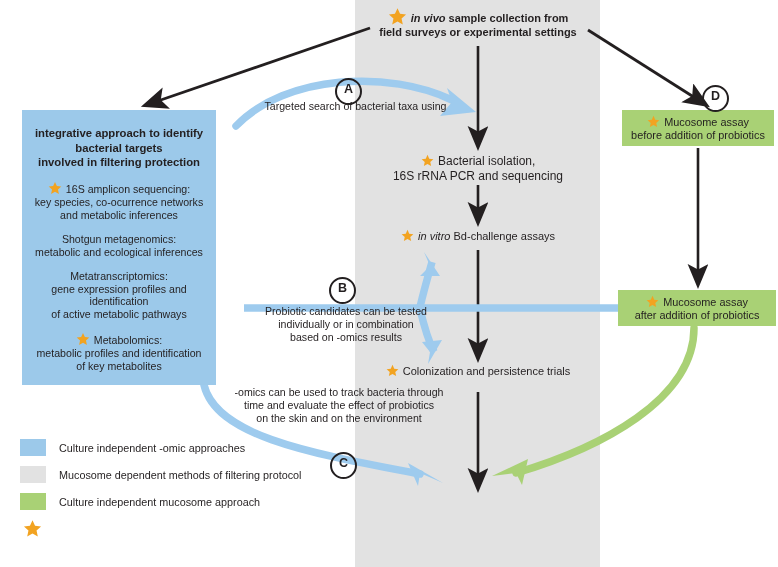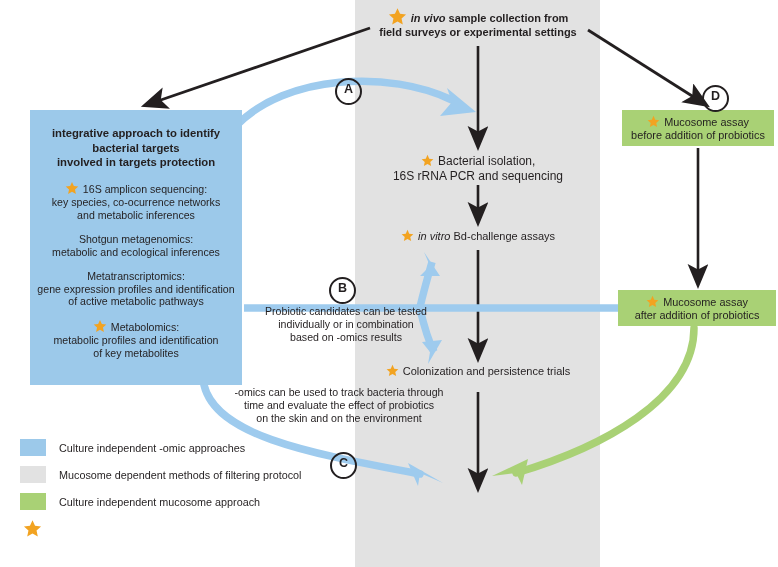--- a/index.html
+++ b/index.html
@@ -33,26 +33,25 @@
     position: absolute;
     left: 355px;
     top: 0px;
     width: 245px;
     height: 567px;
     background: #e2e2e2;
   }
   .blue-box {
     left: 22px;
     top: 110px;
-    width: 212px;
+    width: 194px;
     height: 275px;
     background: #9cc9ea;
     padding-top: 12px;
     font-size: 10.6px;
-    margin-left: 8px;
   }
   .blue-box .bb-title {
     font-weight: bold;
     font-size: 11.3px;
     line-height: 1.3;
     padding: 4px 10px 0 10px;
   }
   .blue-box .bb-item {
     padding: 11px 4px 0 4px;
   }
@@ -197,21 +196,21 @@
           <polygon points="12,1.6 15.2,8.6 22.8,9.5 17.1,14.6 18.7,22.1 12,18.3 5.3,22.1 6.9,14.6 1.2,9.5 8.8,8.6" fill="#f2a321"></polygon>
         </svg>
     </span><span class="ital">in vivo</span><span> sample collection from</span><br>
     <span>field surveys or experimental settings</span>
   </div>
 
   <div class="node blue-box">
     <div class="bb-title">
       <span>integrative approach to identify</span><br>
       <span>bacterial targets</span><br>
-      <span>involved in targets protection</span>
+      <span>involved in filtering protection</span>
     </div>
 
     <div class="bb-item">
       <span>
         <svg class="star" viewBox="0 0 24 24">
             <polygon points="12,1.6 15.2,8.6 22.8,9.5 17.1,14.6 18.7,22.1 12,18.3 5.3,22.1 6.9,14.6 1.2,9.5 8.8,8.6" fill="#f2a321"></polygon>
           </svg>
       </span><span class="hd">16S amplicon sequencing:</span><br>
       <span>key species, co-ocurrence networks</span><br>
       <span>and metabolic inferences</span>
@@ -277,21 +276,21 @@
   <div class="node green-box g-after">
     <span>
       <svg class="star sm" viewBox="0 0 24 24">
           <polygon points="12,1.6 15.2,8.6 22.8,9.5 17.1,14.6 18.7,22.1 12,18.3 5.3,22.1 6.9,14.6 1.2,9.5 8.8,8.6" fill="#f2a321"></polygon>
         </svg>
     </span><span>Mucosome assay</span><br>
     <span>after addition of probiotics</span>
   </div>
 
   <div class="node cap-a label-plain">
-    <br>
+    <span>Targeted search of bacterial taxa using</span><br>
   </div>
 
   <div class="node cap-b label-plain">
     <span>Probiotic candidates can be tested</span><br>
     <span>individually or in combination</span><br>
     <span>based on -omics results</span>
   </div>
 
   <div class="node cap-c label-plain">
     <span>-omics can be used to track bacteria through</span><br>

